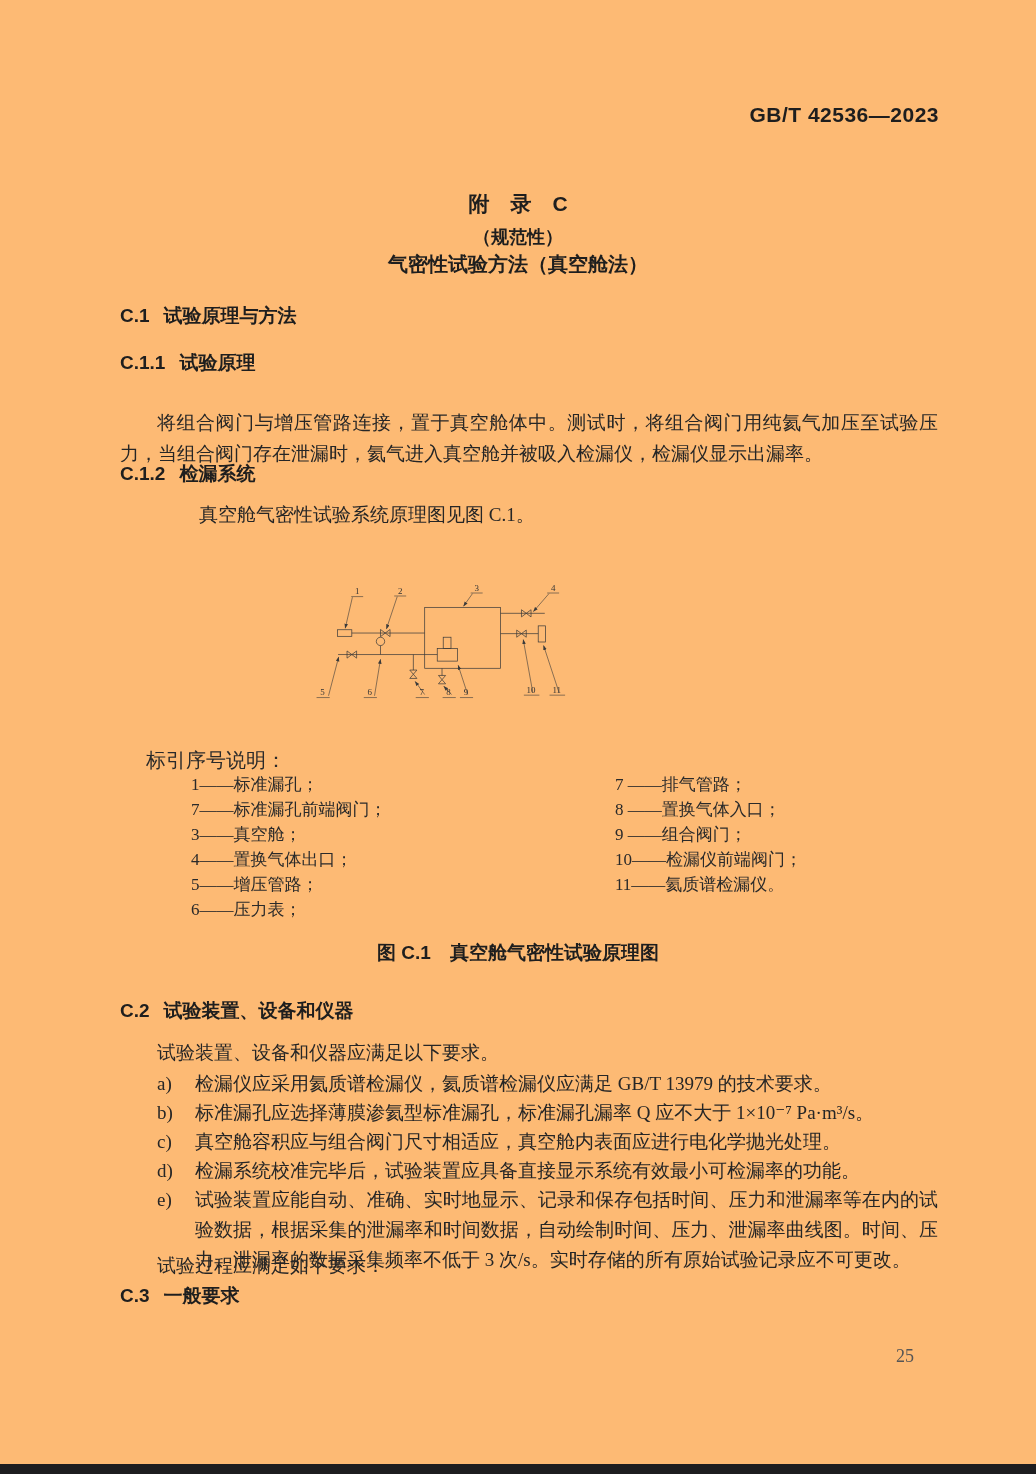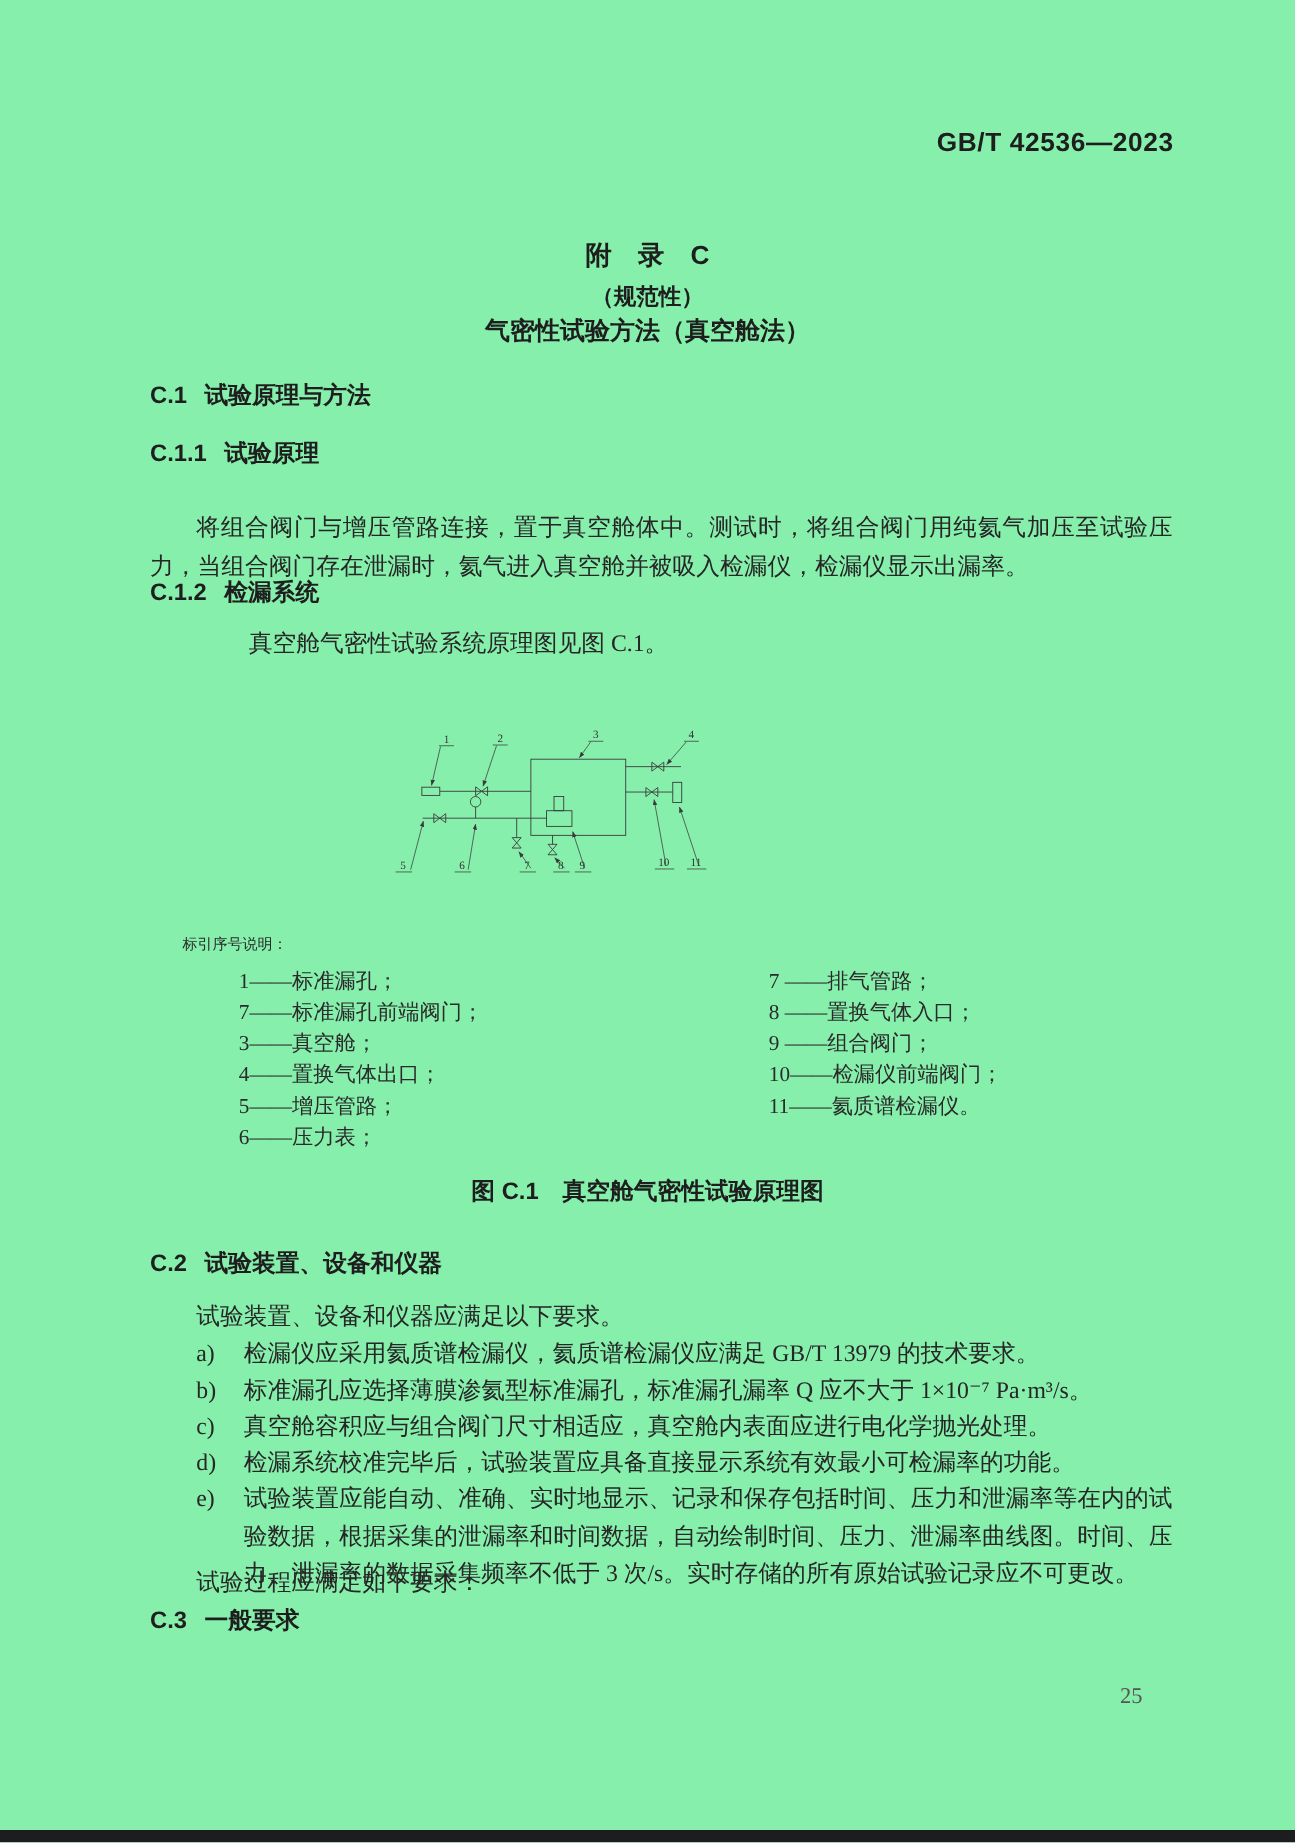--- a/index.html
+++ b/index.html
@@ -1,19 +1,19 @@
 <!DOCTYPE html>
 <html><head>
 <meta charset="utf-8">
 <style>
   html,body{margin:0;padding:0;background:#e8e8e8;}
   .page{
     position:relative;
     width:1036px;height:1474px;
-    background:#86efac;
+    background:#fdba74;
     overflow:hidden;
     font-family:"Liberation Serif","DejaVu Serif",serif;
     color:#222;
   }
   .hdr-code{
     position:absolute;top:103px;right:97px;
     font-family:"Liberation Sans","DejaVu Sans",sans-serif;
     font-weight:bold;font-size:21px;letter-spacing:.5px;color:#1e1e1e;
   }
   .title-line{position:absolute;left:0;width:100%;text-align:center;
@@ -24,21 +24,21 @@
   .sec-head{position:absolute;left:120px;
     font-family:"Liberation Sans","DejaVu Sans",sans-serif;
     font-weight:bold;font-size:19px;color:#1e1e1e;}
   .sec-head .num{margin-right:14px;}
   .body-par{position:absolute;left:120px;width:818px;font-size:19px;line-height:31px;
     text-align:justify;color:#262626;}
   .indent{ text-indent:37px;margin-top:16px; }
   .plain-par{position:absolute;left:157px;font-size:19px;color:#262626;}
   .fig-wrap{position:absolute;left:310px;top:542px;width:460px;height:200px;}
   .legend{position:absolute;font-size:17px;color:#2a2a2a;line-height:25px;}
-  .legend-title{position:absolute;left:146px;top:747px;font-size:12px;color:#2a2a2a;}
+  .legend-title{position:absolute;left:146px;top:747px;font-size:20px;color:#2a2a2a;}
   .legend-left{left:146px;top:772px;}
   .legend-right{left:570px;top:772px;}
   .legend div{white-space:nowrap;margin-left:45px;}
   .fig-caption{position:absolute;left:0;top:940px;width:100%;text-align:center;
     font-family:"Liberation Sans","DejaVu Sans",sans-serif;
     font-weight:bold;font-size:19px;color:#1e1e1e;}
   .list{position:absolute;left:120px;top:1069px;width:818px;font-size:19px;color:#262626;}
   .list-item{position:relative;padding-left:75px;line-height:29px;min-height:29px;}
   .list-item .marker{position:absolute;left:37px;top:0;}
   .list-item.multiline{line-height:30px;text-align:justify;}

